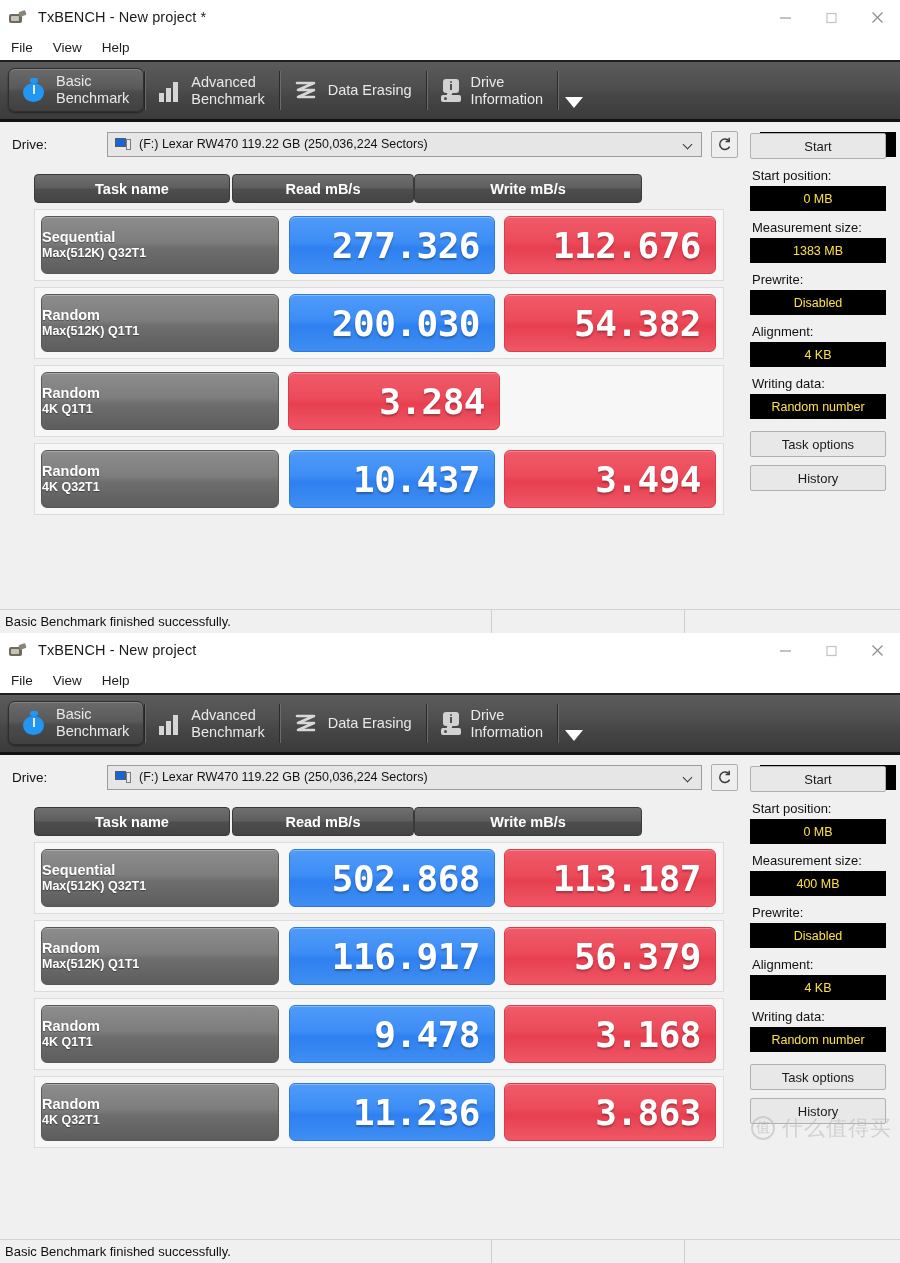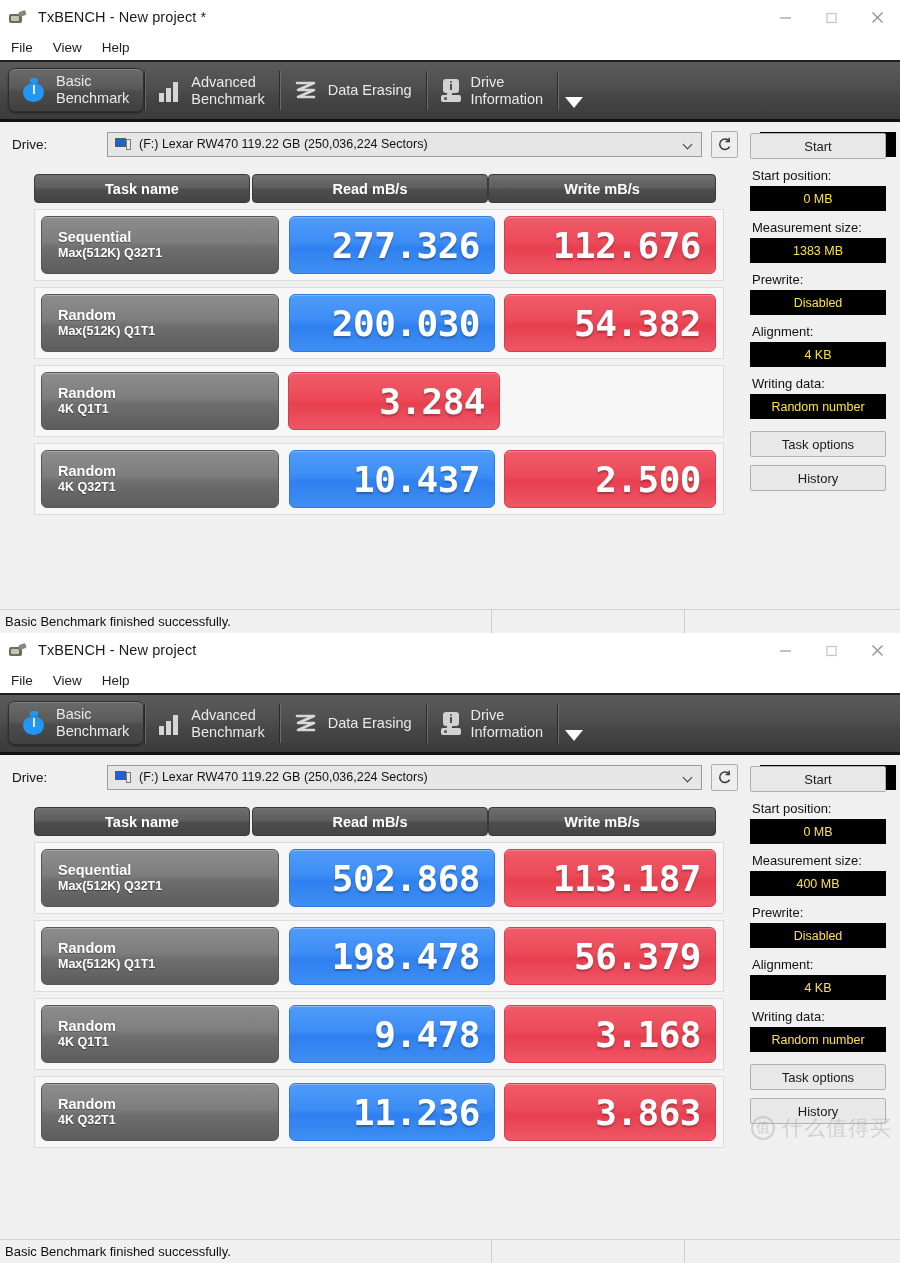--- a/index.html
+++ b/index.html
@@ -113,36 +113,36 @@
 
   
   .results { position: relative; margin: 8px 0 0 34px; width: 690px; }
   .colheads { display: flex; height: 29px; }
   .colhead {
     background: linear-gradient(to bottom, #6f6f6f 0%, #5e5e5e 48%, #4e4e4e 52%, #444444 100%);
     color: #fff; font-size: 14.5px; font-weight: bold;
     display: flex; align-items: center; justify-content: center;
     border-radius: 4px; border: 1px solid #3a3a3a;
   }
-  .colhead.c1 { width: 216px; }
-  .colhead.c2 { width: 236px; margin-left: 2px; }
+  .colhead.c1 { width: 196px; }
+  .colhead.c2 { width: 182px; margin-left: 2px; }
   .colhead.c3 { width: 228px; margin-left: 0; }
 
   .rowbox {
     background: #f7f7f7; border: 1px solid #dcdcdc;
     margin-top: 6px; padding: 6px 0 6px 6px;
     display: flex; align-items: center;
   }
   .taskcell {
     width: 238px; height: 58px; flex: 0 0 auto;
     background: linear-gradient(to bottom, #8d8d8d 0%, #7d7d7d 45%, #6e6e6e 55%, #5d5d5d 100%);
     border: 1px solid #575757; border-radius: 6px;
     box-shadow: inset 0 1px 0 rgba(255,255,255,.25);
     display: flex; flex-direction: column; justify-content: center;
-    padding-left: 16px; color: #ffffff;
+    padding-left: 0; color: #ffffff;
   }
   .task-l1 { font-size: 14.5px; font-weight: bold; line-height: 1.18; text-shadow: 0 1px 1px rgba(0,0,0,.4); }
   .task-l2 { font-size: 12.5px; font-weight: bold; line-height: 1.18; text-shadow: 0 1px 1px rgba(0,0,0,.4); }
 
   .valcell {
     height: 58px; flex: 0 0 auto;
     border-radius: 6px;
     display: flex; align-items: center; justify-content: flex-end;
     padding-right: 14px;
     font-family: "DejaVu Sans Mono", monospace;
@@ -349,21 +349,21 @@
         </div>
         <div class="valcell write">3.284</div>
       </div>
 
       <div class="rowbox">
         <div class="taskcell">
           <span class="task-l1">Random</span>
           <span class="task-l2">4K Q32T1</span>
         </div>
         <div class="valcell read">10.437</div>
-        <div class="valcell write">2.500</div>
+        <div class="valcell write">3.494</div>
       </div>
     </div>
 
     <div class="sidepanel">
       <div class="sidebtn">Start</div>
 
       <div class="sidelabel">Start position:</div>
       <div class="sideval">0 MB</div>
 
       <div class="sidelabel">Measurement size:</div>
@@ -516,21 +516,21 @@
         </div>
         <div class="valcell read">502.868</div>
         <div class="valcell write">113.187</div>
       </div>
 
       <div class="rowbox">
         <div class="taskcell">
           <span class="task-l1">Random</span>
           <span class="task-l2">Max(512K) Q1T1</span>
         </div>
-        <div class="valcell read">198.478</div>
+        <div class="valcell read">116.917</div>
         <div class="valcell write">56.379</div>
       </div>
 
       <div class="rowbox">
         <div class="taskcell">
           <span class="task-l1">Random</span>
           <span class="task-l2">4K Q1T1</span>
         </div>
         <div class="valcell read">9.478</div>
         <div class="valcell write">3.168</div>

